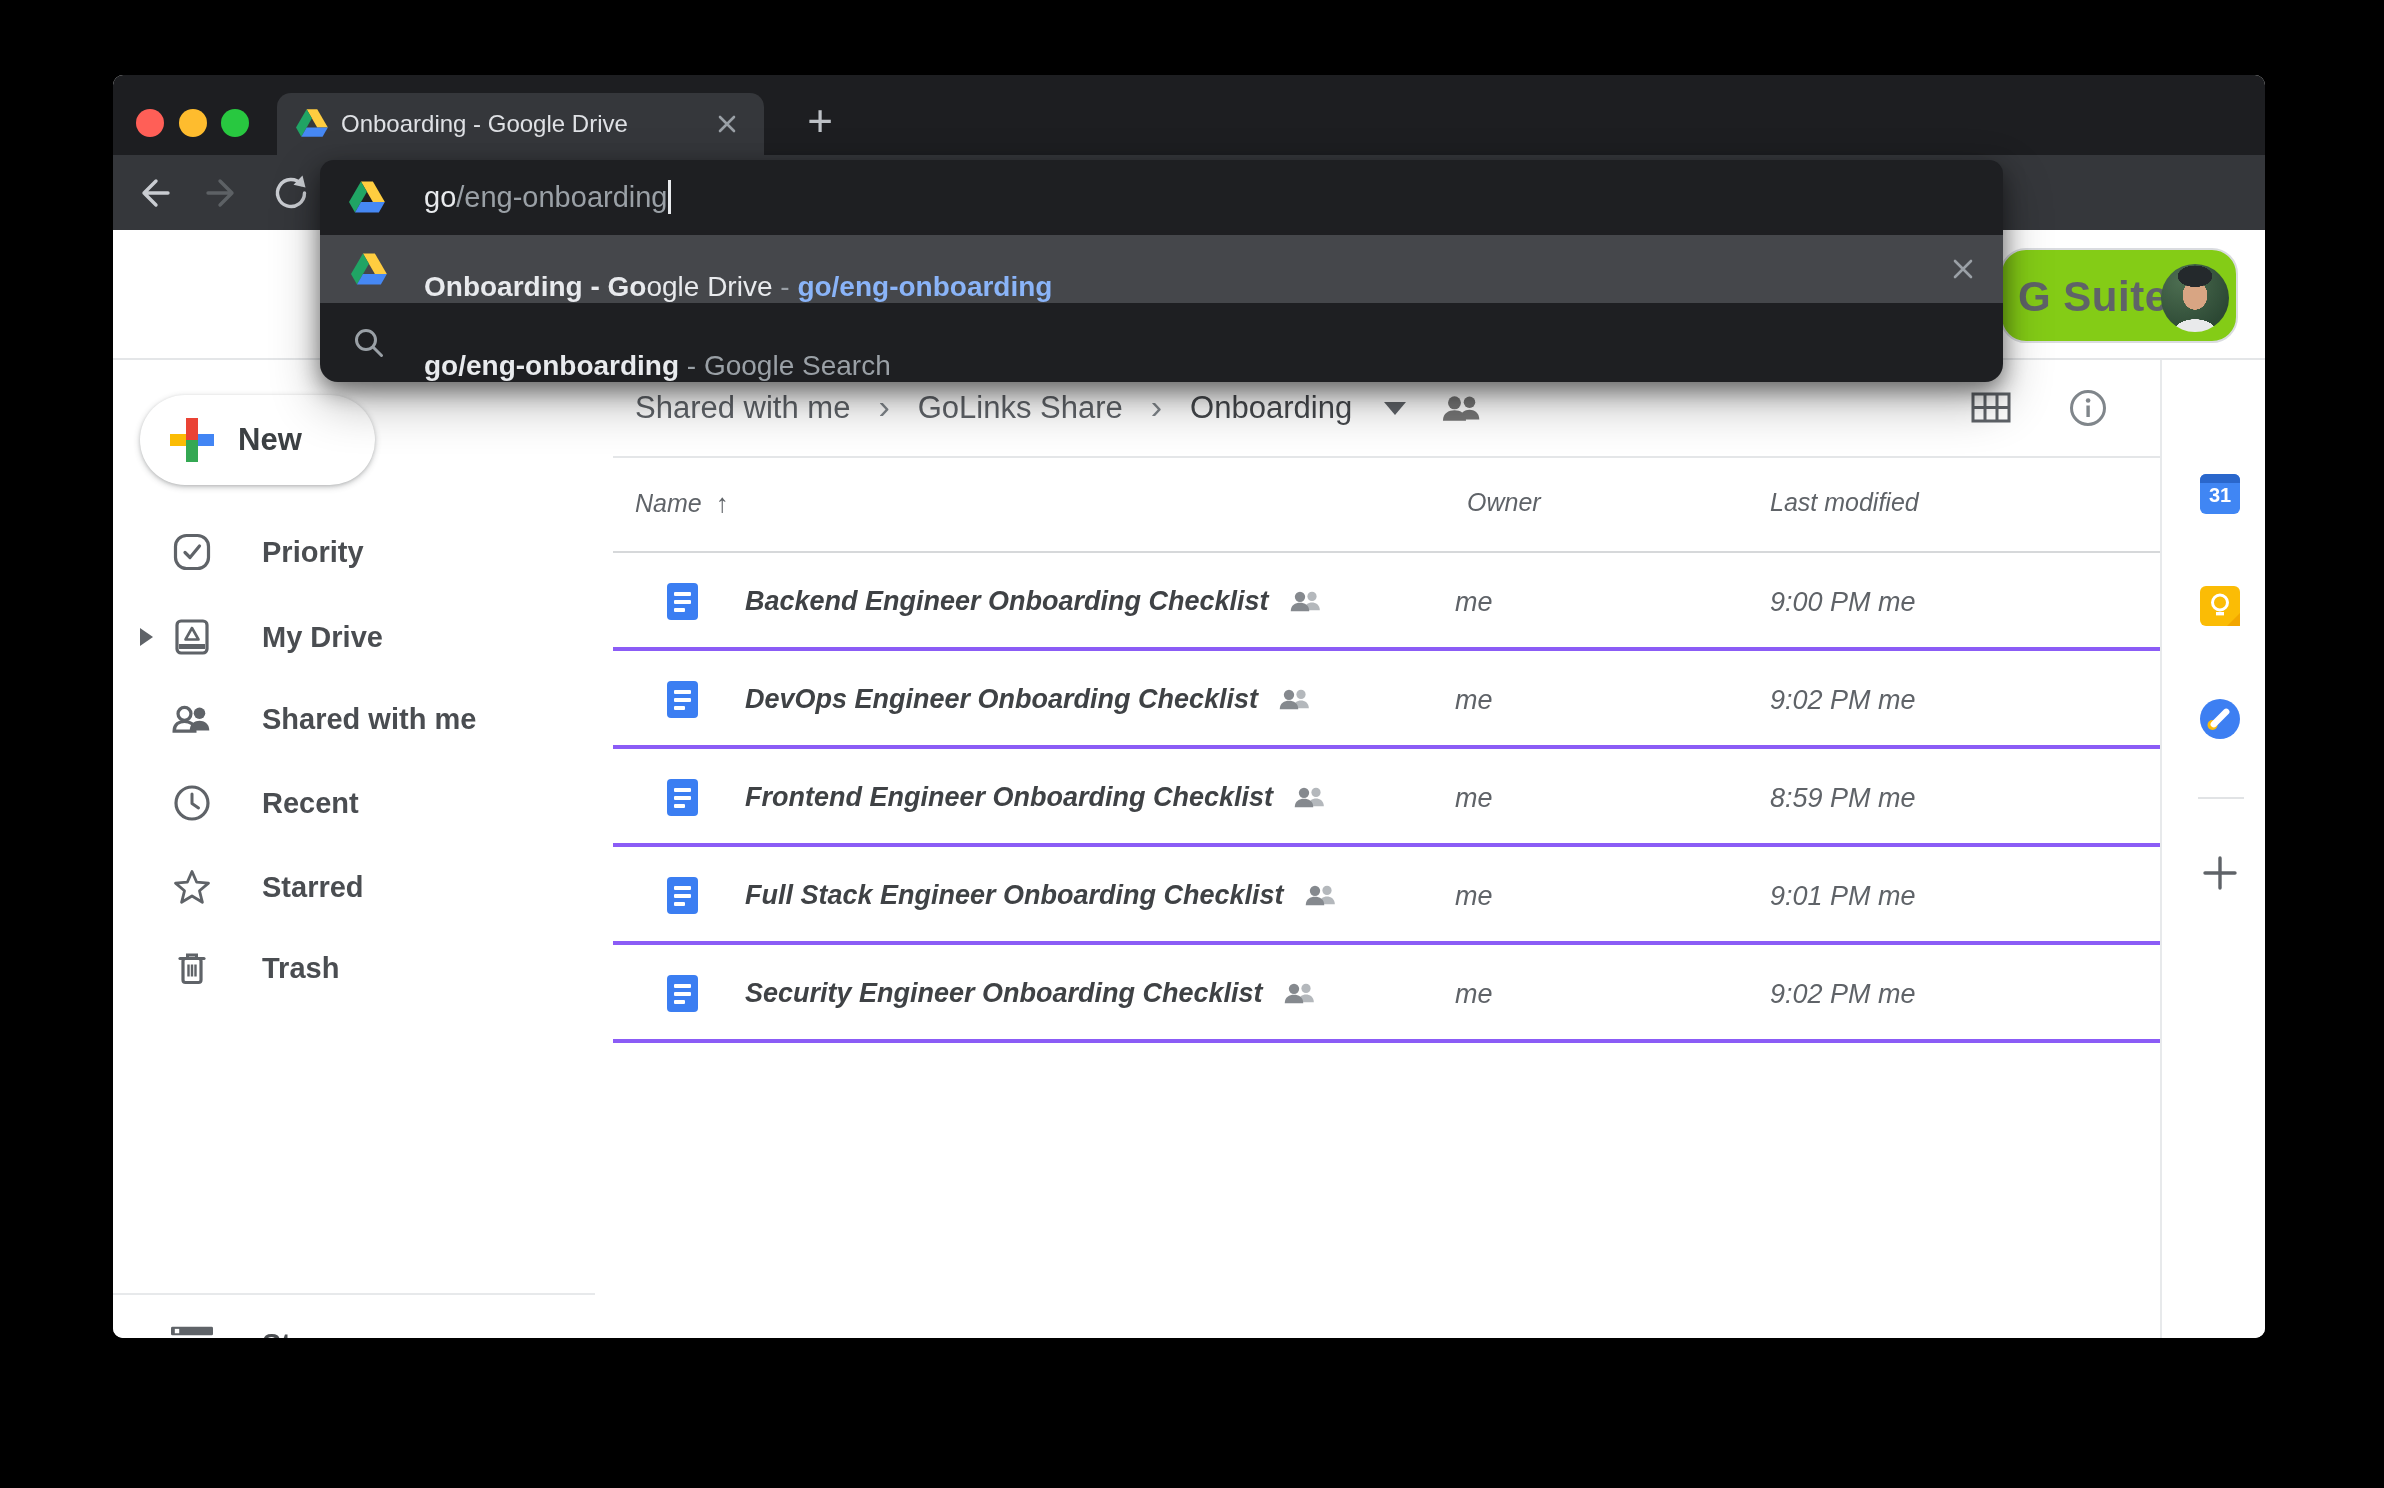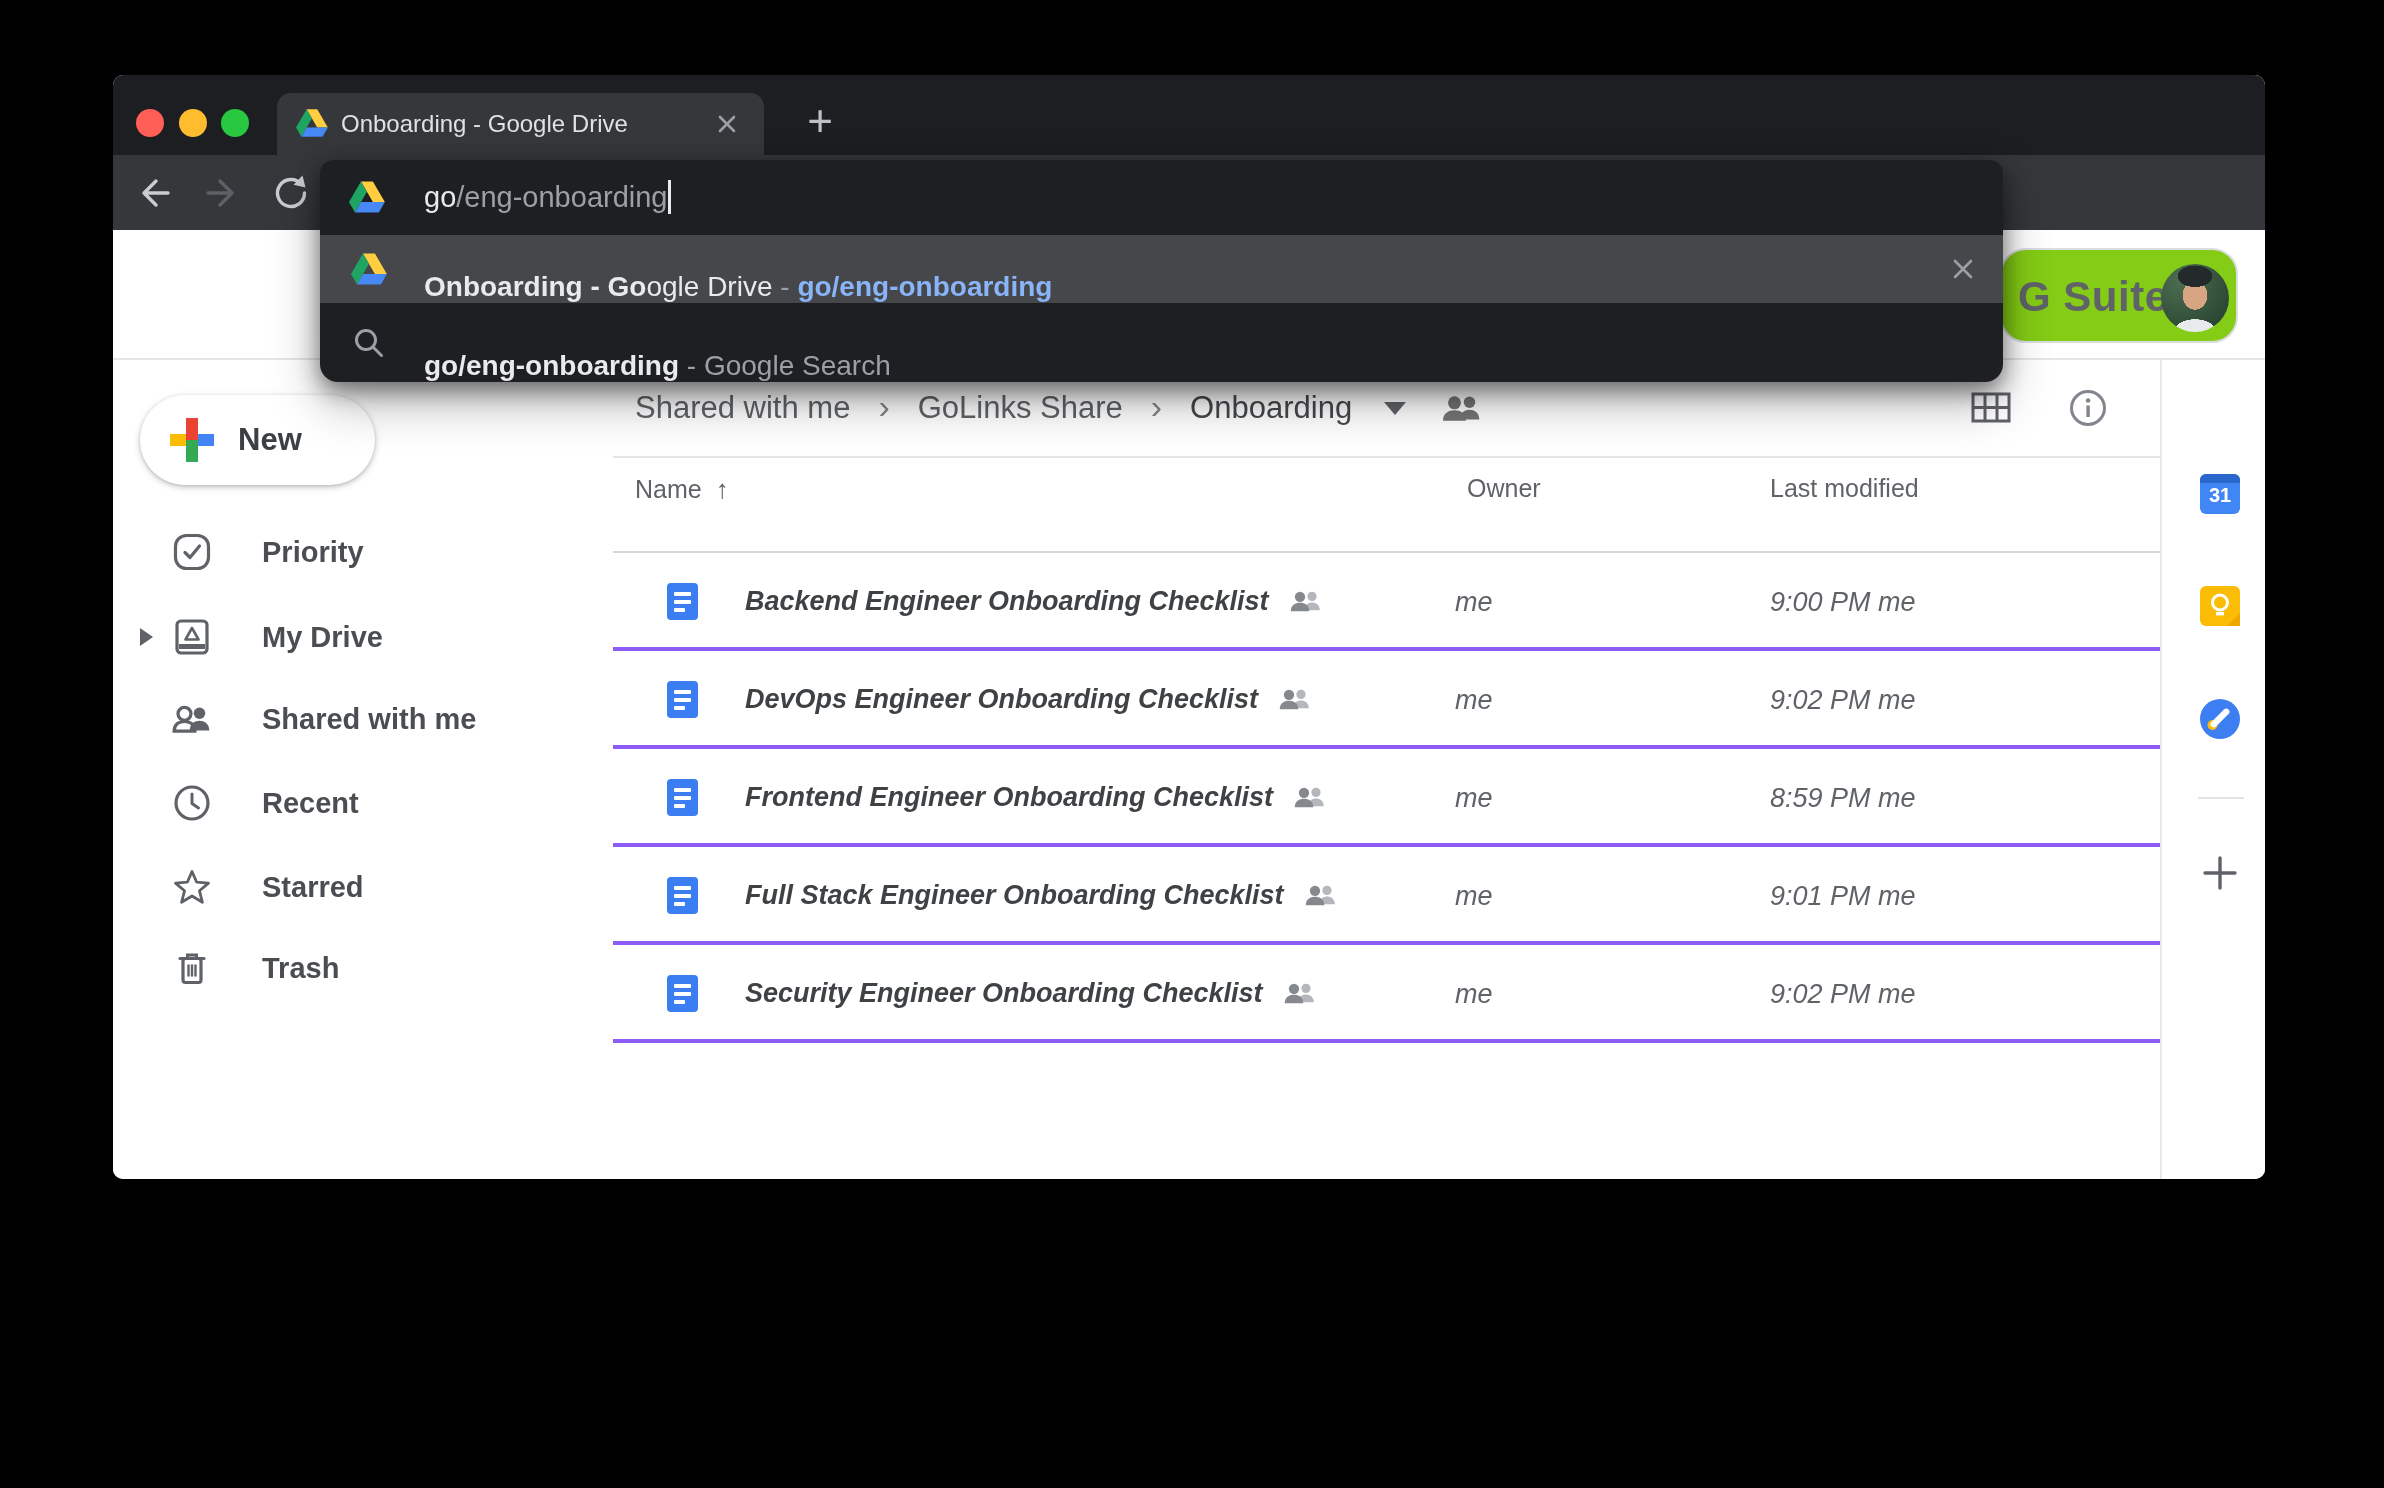--- a/index.html
+++ b/index.html
@@ -2,21 +2,21 @@
 <html><head>
 <meta charset="utf-8">
 <style>
   * { margin:0; padding:0; box-sizing:border-box; }
   html,body { width:2384px; height:1488px; }
   body { background:#000; position:relative; overflow:hidden;
          font-family:"Liberation Sans", sans-serif; }
   .abs { position:absolute; }
 
   
-  .window { left:113px; top:75px; width:2152px; height:1104px;
+  .window { left:113px; top:75px; width:2152px; height:1263px;
             border-radius:10px; overflow:hidden; background:#fff;padding-left:12px; }
 
   
   .tabstrip { left:0; top:0; width:2152px; height:80px; background:#1d1e21; }
   .tl { width:28px; height:28px; border-radius:50%; top:34px; }
   .tl.red { left:23px; background:#ff5f57; }
   .tl.yellow { left:66px; background:#febc2e; }
   .tl.green { left:108px; background:#28c840; }
   .tab { left:164px; top:18px; width:487px; height:62px; background:#35373b;
          border-radius:14px 14px 0 0; }
@@ -90,21 +90,21 @@
   .crumb-sep { font-size:34px; color:#80868b; padding-bottom:4px; }
   .caret-down { width:0; height:0; border-left:11px solid transparent;
                 border-right:11px solid transparent; border-top:13px solid #5f6368;
                 margin-left:4px; }
   .grid-ico { left:1358px; top:28px; width:40px; height:40px; }
   .info-ico { left:1455px; top:28px; width:40px; height:40px; }
 
   
   .table { left:500px; top:383px; width:1547px; }
   .thead { position:relative; height:95px; border-bottom:2px solid #d6d8da; }
-  .th { position:absolute; top:16px; font-size:25px; color:#5f6368; white-space:pre; }
+  .th { position:absolute; top:30px; font-size:25px; color:#5f6368; white-space:pre;font-style:italic; }
   .th-name { left:22px; } .th-owner { left:842px;margin-left:12px; } .th-modified { left:1157px; }
   .sort-arrow { font-size:26px; color:#5f6368; margin-left:14px; }
   .trow { position:relative; height:98px; border-bottom:4px solid #8b5cf6;font-style:italic; }
   .row-left { position:absolute; left:54px; top:0; height:96px; display:flex;
               align-items:center; }
   .doc-icon { position:relative; width:31px; height:37px; background:#3b7ef2;
               border-radius:4px; flex:0 0 auto; }
   .doc-icon i { position:absolute; left:7px; height:4px; background:#fff; border-radius:1px; }
   .doc-icon i:nth-child(1){ top:9px; width:17px; }
   .doc-icon i:nth-child(2){ top:17px; width:17px; }

